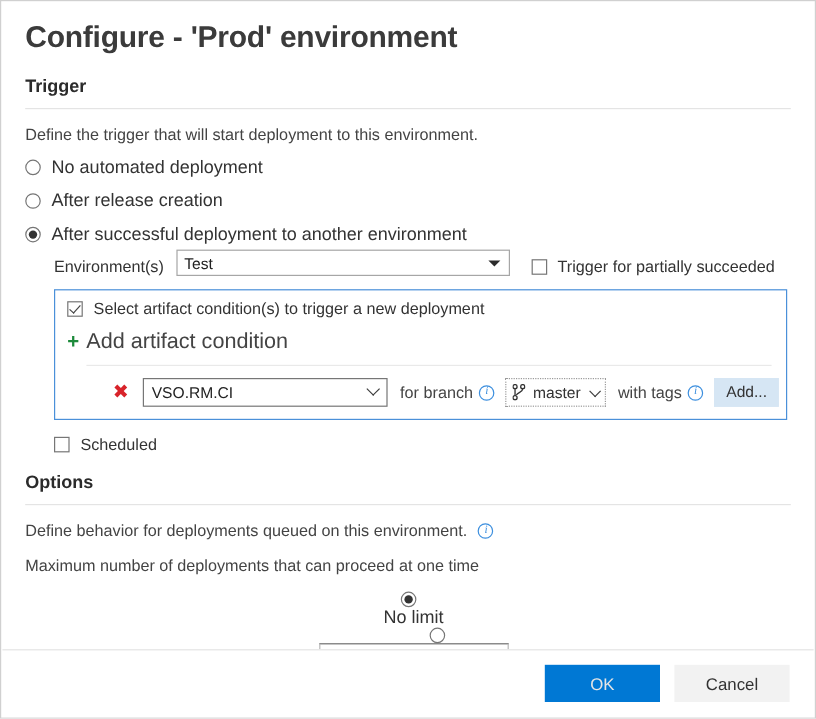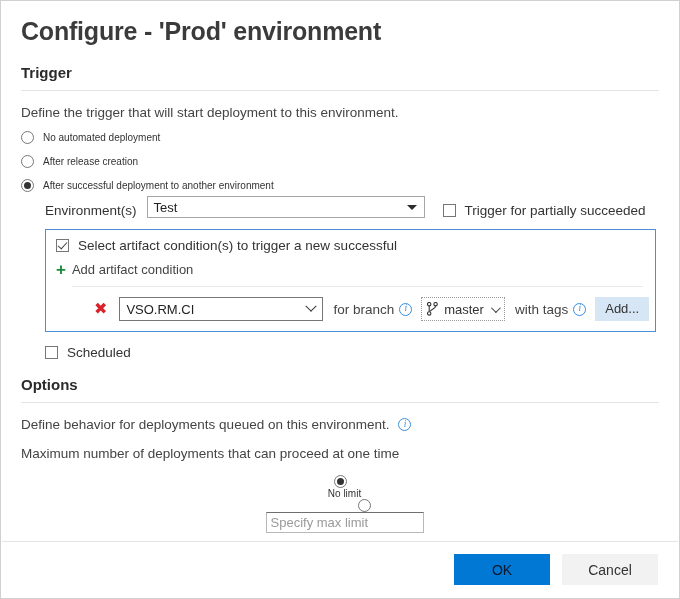--- a/index.html
+++ b/index.html
@@ -97,21 +97,21 @@
   .radio.checked::after {
     content: "";
     position: absolute;
     left: 50%; top: 50%;
     width: 7px; height: 7px;
     margin: -3.5px 0 0 -3.5px;
     border-radius: 50%;
     background: #333333;
   }
   .radio-label {
-    font-size: 10px;
+    font-size: 15px;
     color: #333333;
     margin-left: 9px;
     cursor: pointer;
   }
   .cb {
     width: 13px;
     height: 13px;
     border: 1px solid #767676;
     box-sizing: border-box;
     background: #fff;
@@ -199,21 +199,21 @@
   }
   .plus {
     color: #1d8a3b;
     font-size: 17px;
     font-weight: bold;
     line-height: 12px;
     margin-right: 6px;
     cursor: pointer;
   }
   .add-link {
-    font-size: 13px;
+    font-size: 18px;
     color: #444444;
     cursor: pointer;
     text-align: right;
   }
   .art-divider {
     height: 1px;
     background: #e9e9e9;
     margin: 9px 12px 0 26px;
   }
   .cond-row {
@@ -353,21 +353,21 @@
     background: #ffffff;
     display: flex;
     align-items: center;
     justify-content: flex-end;
     padding-right: 20px;
     box-sizing: border-box;
     gap: 12px;
   }
   .btn-primary {
     background: #0078d4;
-    color: #0f172a;
+    color: #e5e5e5;
     border: none;
     width: 96px;
     height: 31px;
     font-size: 14px;
     cursor: pointer;
     font-family: "Liberation Sans", sans-serif;
   }
   .btn-secondary {
     background: #f2f2f2;
     color: #333333;
@@ -416,21 +416,21 @@
       </div>
       <div class="env-cb-wrap">
         <span class="cb"></span>
         <span class="cb-label">Trigger for partially succeeded</span>
       </div>
     </div>
 
     <div class="artifact-box">
       <div class="artifact-top">
         <span class="cb checked"></span>
-        <span class="cb-label">Select artifact condition(s) to trigger a new successful</span>
+        <span class="cb-label">Select artifact condition(s) to trigger a new deployment</span>
       </div>
 
       <div class="add-link-row">
         <span class="plus">+</span>
         <span class="add-link">Add artifact condition</span>
       </div>
 
       <div class="art-divider"></div>
 
       <div class="cond-row">

